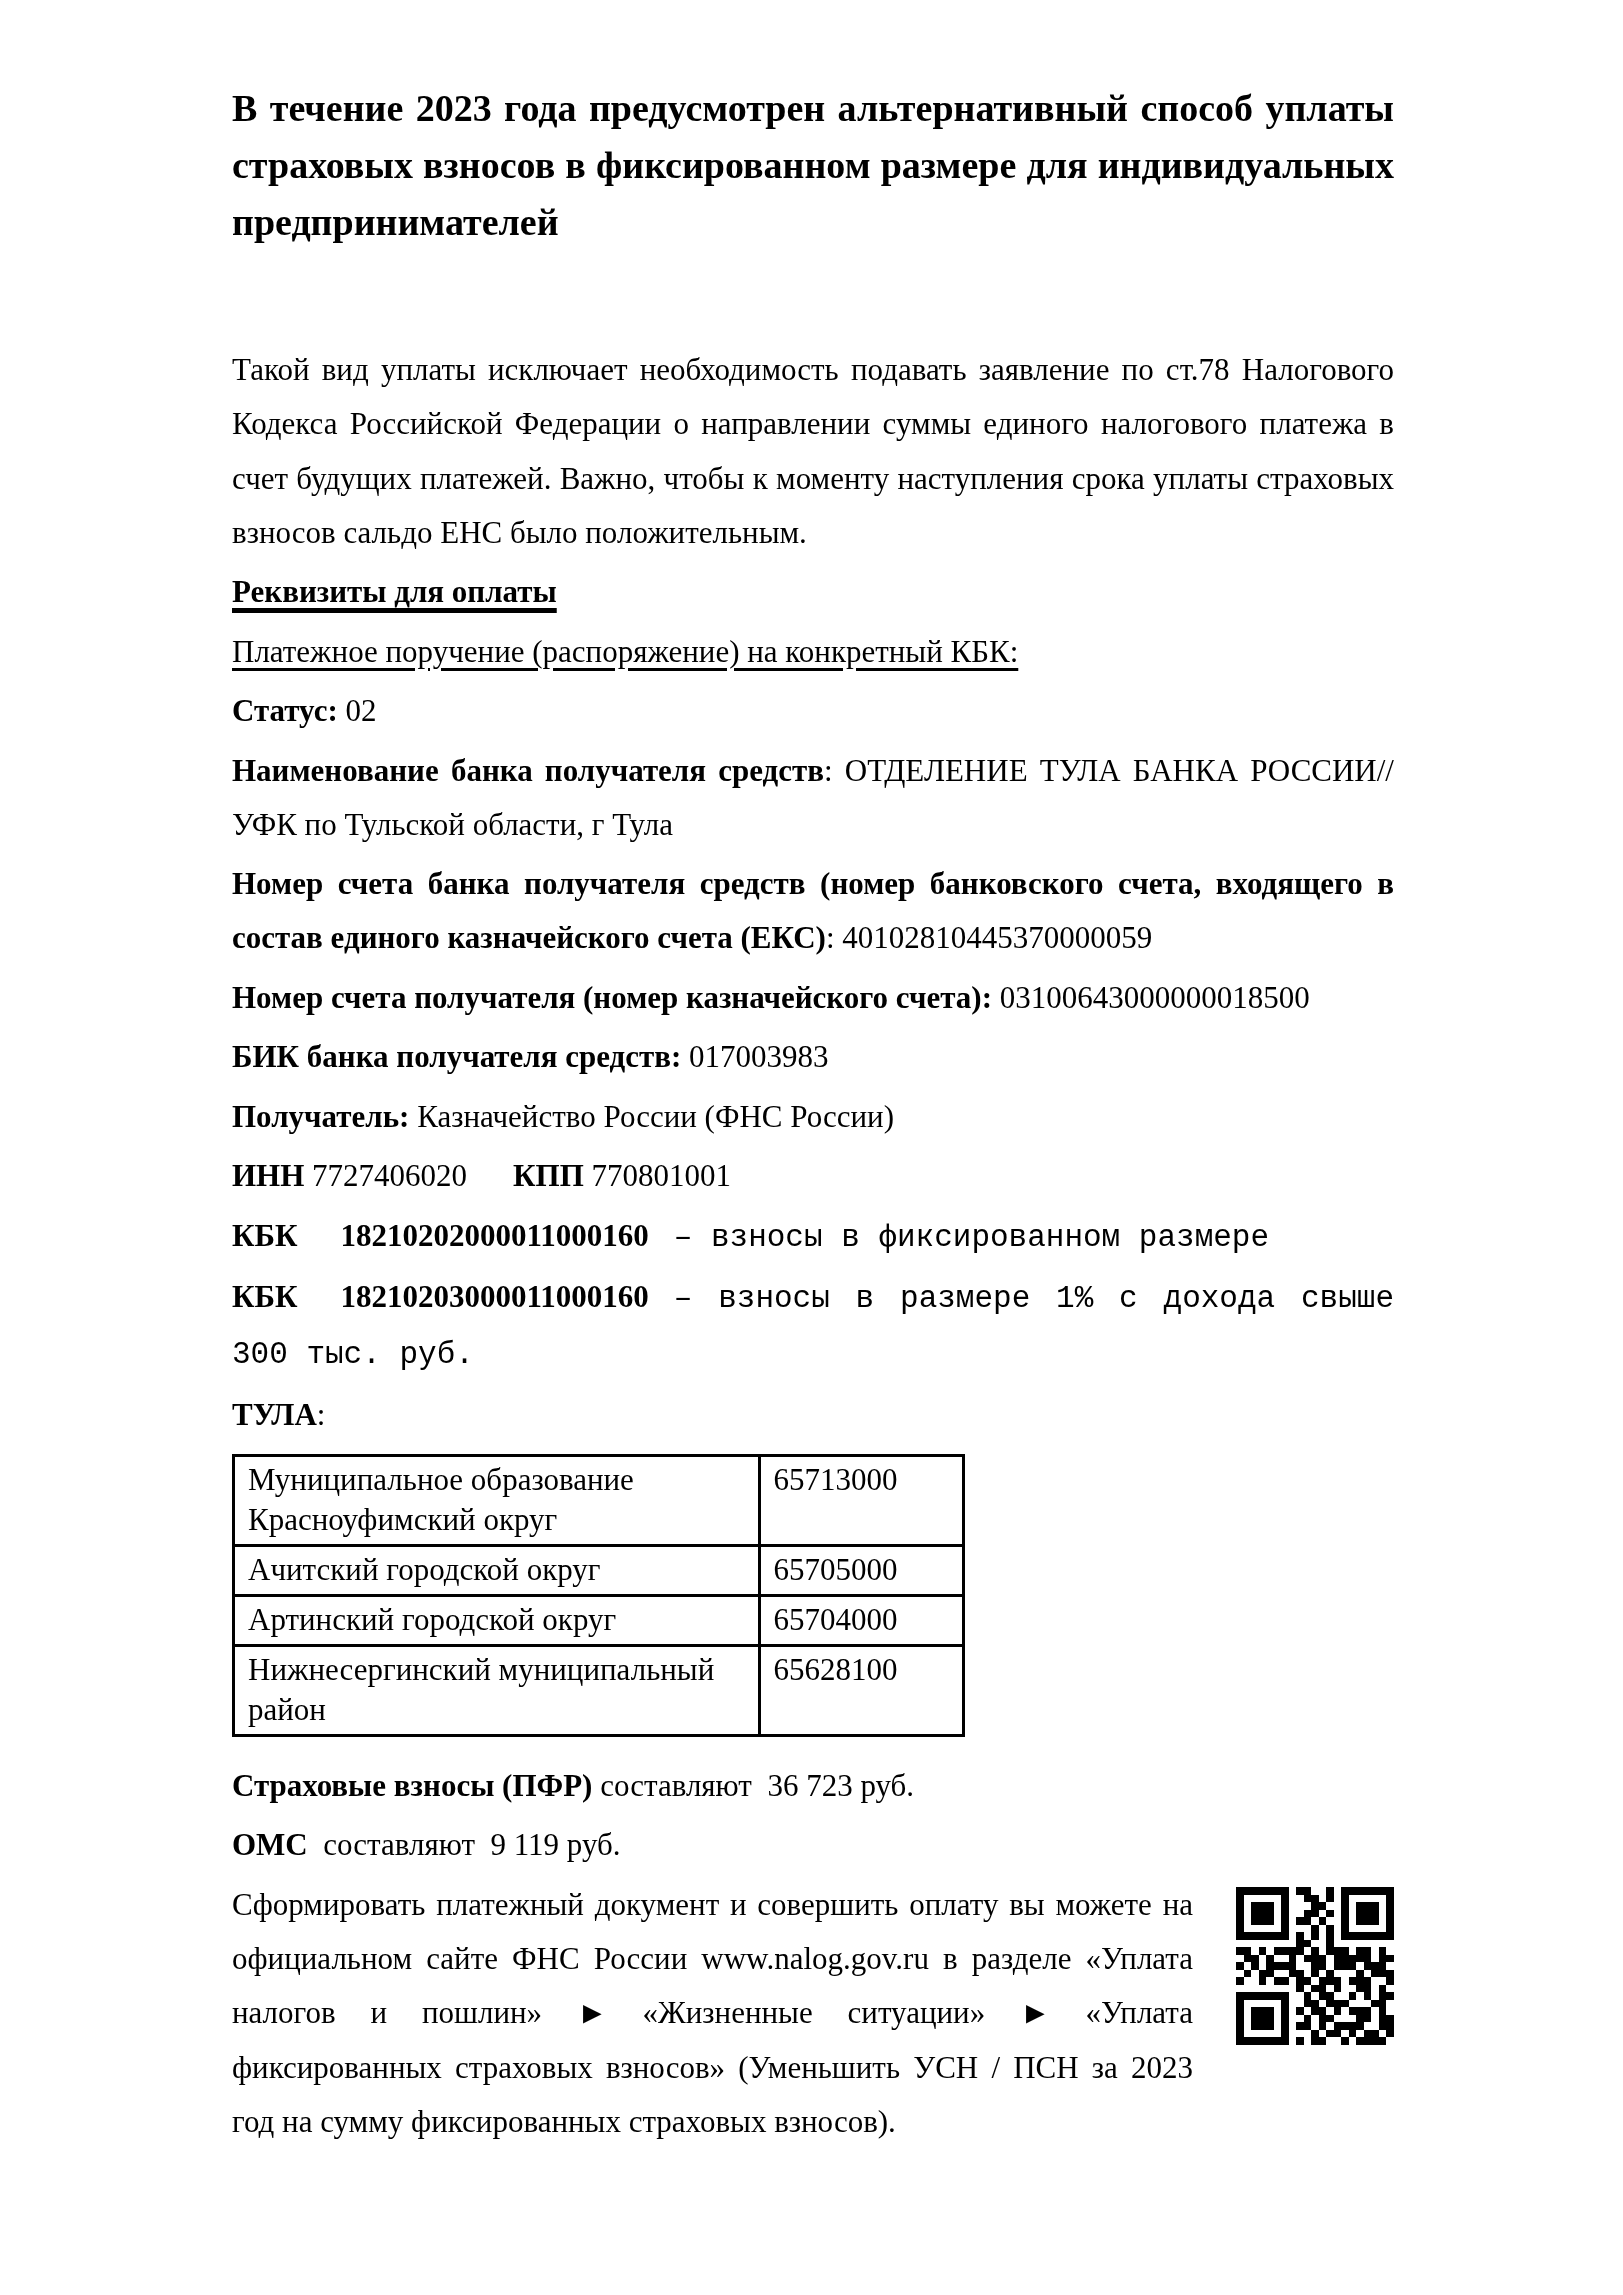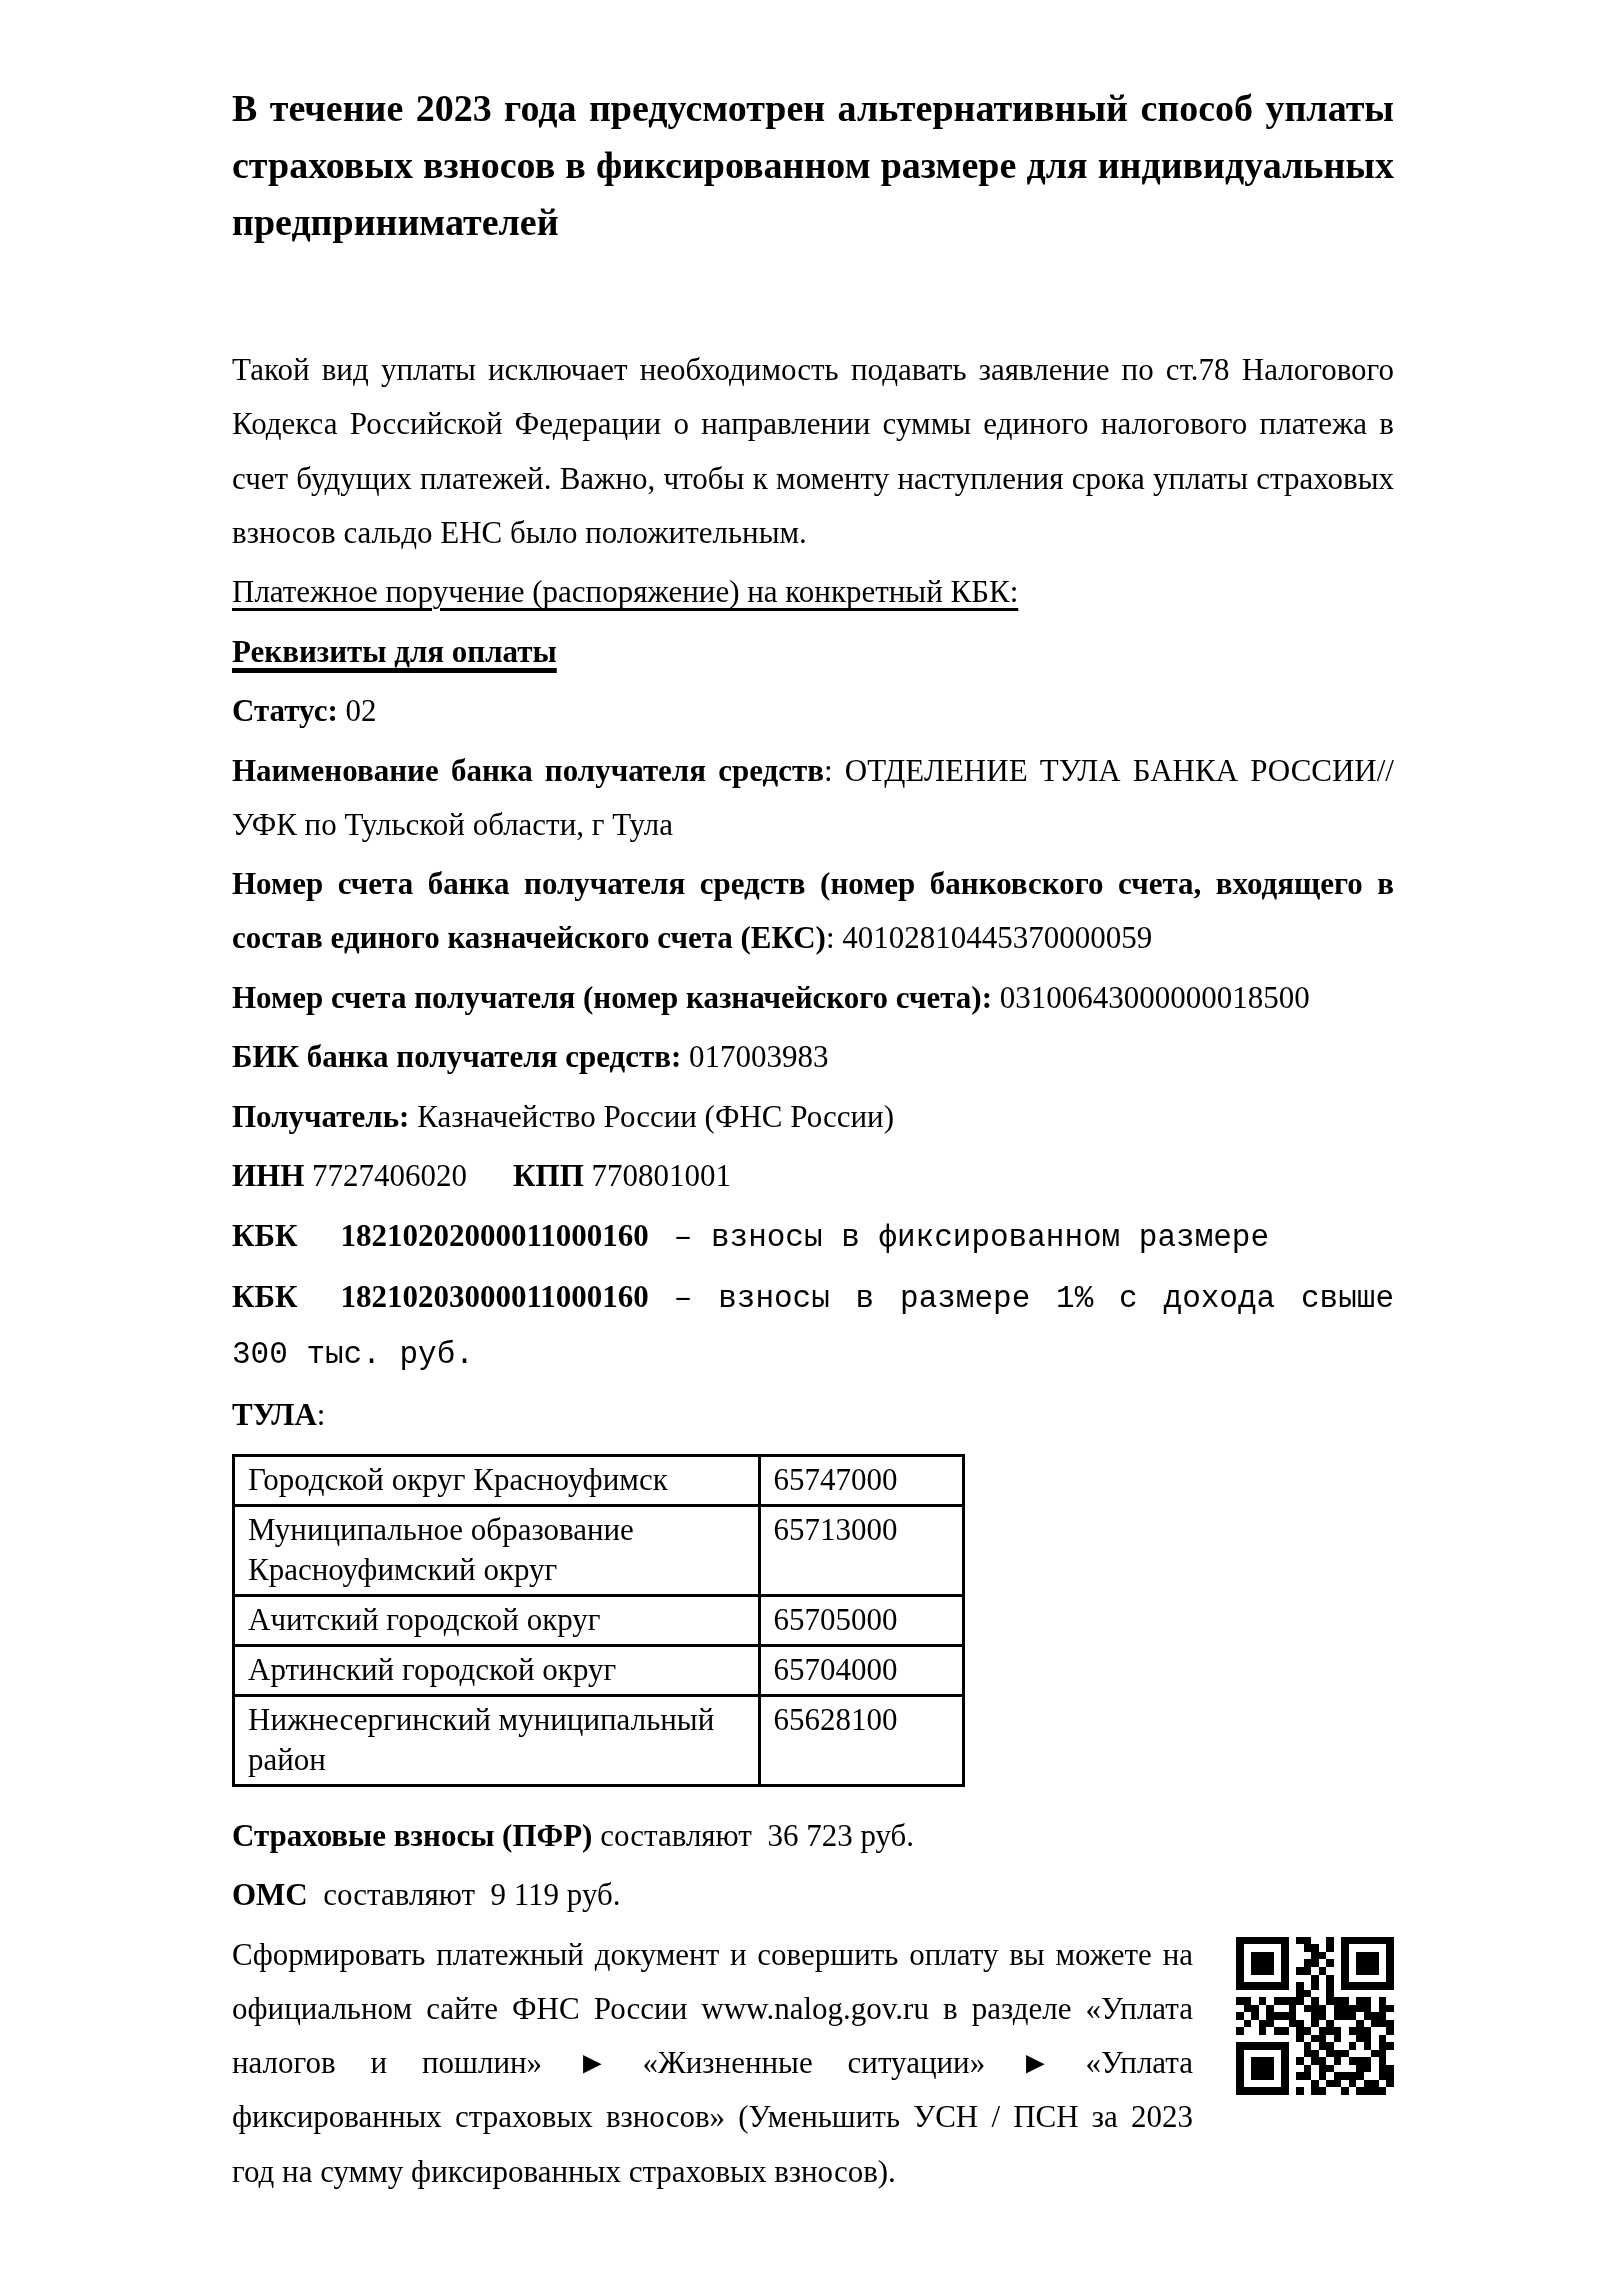--- a/index.html
+++ b/index.html
@@ -78,23 +78,23 @@
 </style>
 </head>
 <body>
 
 <div class="page">
 
   <div class="title">В течение 2023 года предусмотрен альтернативный способ уплаты страховых взносов в фиксированном размере для индивидуальных предпринимателей</div>
 
   <p>Такой вид уплаты исключает необходимость подавать заявление по ст.78 Налогового Кодекса Российской Федерации о направлении суммы единого налогового платежа в счет будущих платежей. Важно, чтобы к моменту наступления срока уплаты страховых взносов сальдо ЕНС было положительным.</p>
 
+  <p><span class="u-bold">Реквизиты для оплаты</span></p>
+
   <p><span class="u">Платежное поручение (распоряжение) на конкретный КБК:</span></p>
-
-  <p><span class="u-bold">Реквизиты для оплаты</span></p>
 
   <p><span class="b">Статус:</span><span class="value"> 02</span></p>
 
   <p><span class="b">Наименование банка получателя средств</span><span class="value">: ОТДЕЛЕНИЕ ТУЛА БАНКА РОССИИ//УФК по Тульской области, г Тула</span></p>
 
   <p><span class="b">Номер счета банка получателя средств (номер банковского счета, входящего в состав единого казначейского счета (ЕКС)</span><span class="value">: 40102810445370000059</span></p>
 
   <p><span class="b">Номер счета получателя (номер казначейского счета):</span><span class="value"> 03100643000000018500</span></p>
 
   <p><span class="b">БИК банка получателя средств:</span><span class="value"> 017003983</span></p>
@@ -104,24 +104,20 @@
   <p><span class="b">ИНН</span><span class="value"> 7727406020</span><span class="b kpp-label">КПП</span><span class="value"> 770801001</span></p>
 
   <p><span class="b">КБК</span><span class="b kbk-code">18210202000011000160</span><span class="kbk-desc">– взносы в фиксированном размере</span></p>
 
   <p><span class="b">КБК</span><span class="b kbk-code">18210203000011000160</span><span class="kbk-desc">– взносы в размере 1% с дохода свыше 300 тыс. руб.</span></p>
 
   <p class="oktmo-line"><span class="b">ТУЛА</span><span>:</span></p>
 
   <table class="oktmo">
     <tbody>
-      <tr>
-        <td class="name-col">Городской округ Красноуфимск</td>
-        <td class="code-col">65747000</td>
-      </tr>
       <tr>
         <td class="name-col">Муниципальное образование Красноуфимский округ</td>
         <td class="code-col">65713000</td>
       </tr>
       <tr>
         <td class="name-col">Ачитский городской округ</td>
         <td class="code-col">65705000</td>
       </tr>
       <tr>
         <td class="name-col">Артинский городской округ</td>

